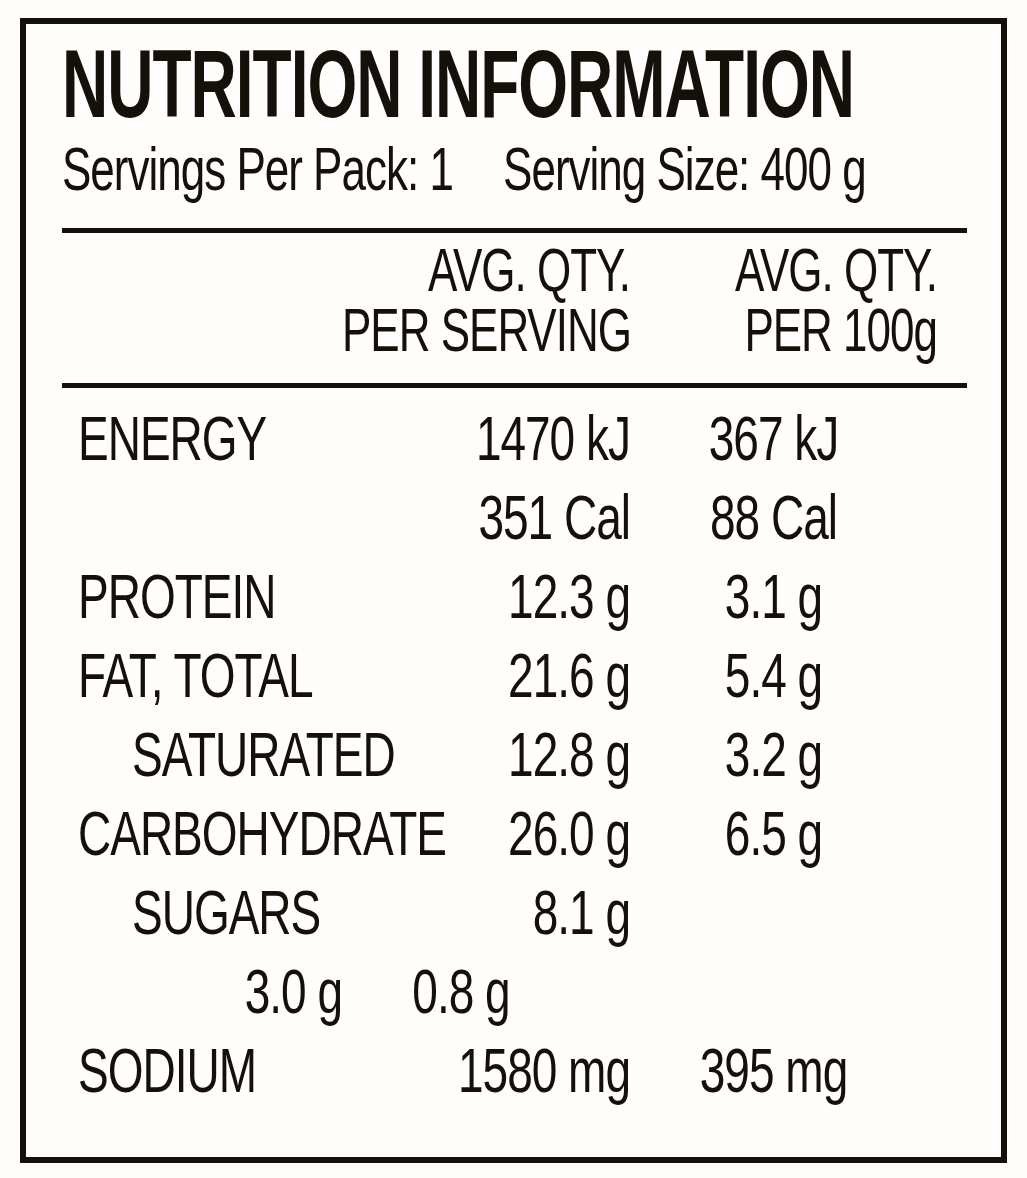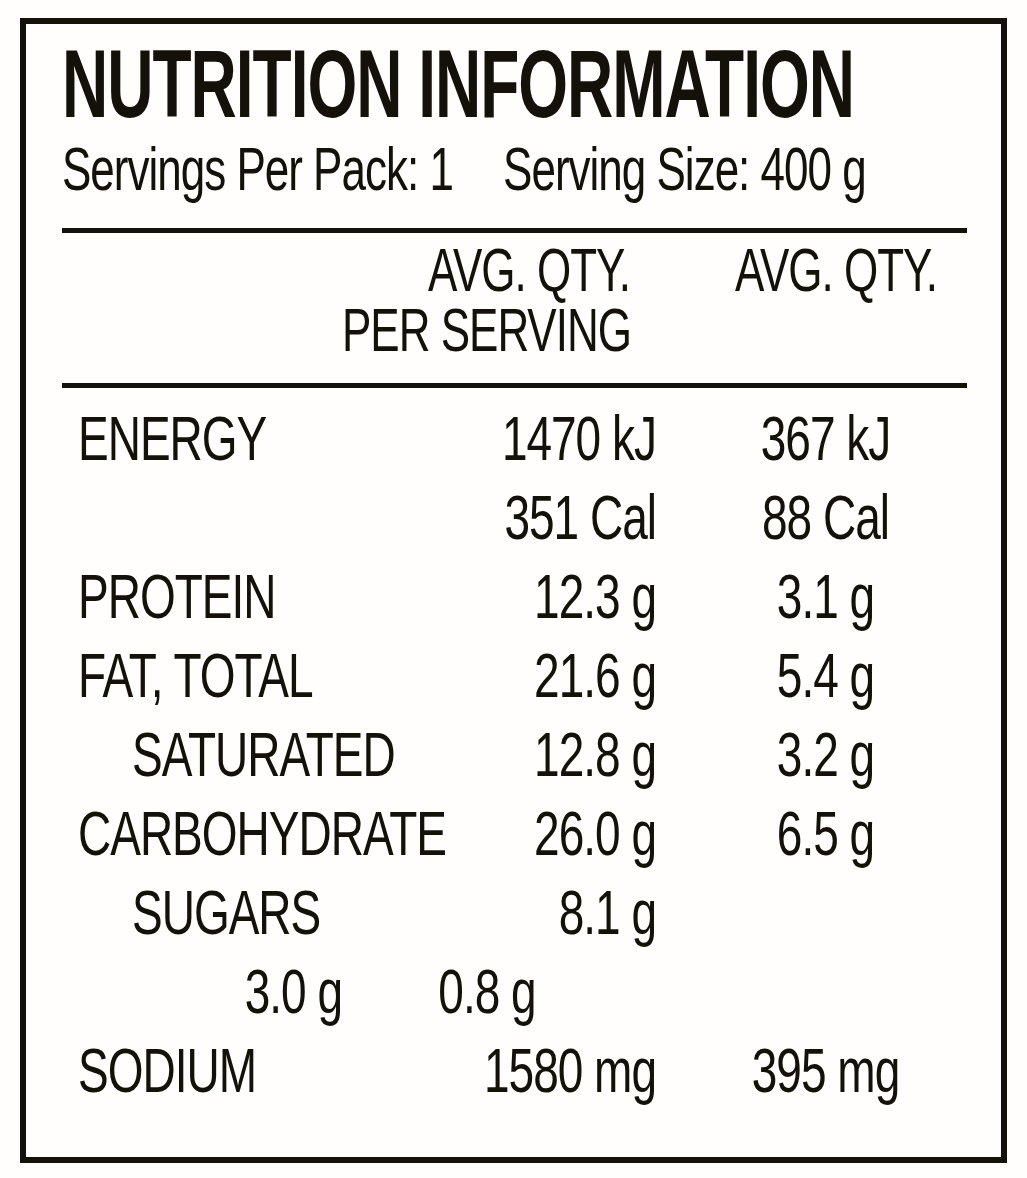--- a/index.html
+++ b/index.html
@@ -47,21 +47,21 @@
   .rule-2 { margin-top: 18px; }
 
   .grid { display: grid; grid-template-columns: 280px 288px 337px; }
 
   .header-row { margin-top: 12px; font-size: 44px; }
   .header-cell { text-align: right; }
   .header-cell .line { line-height: 60px; height: 60px; }
   .header-col2 { padding-right: 30px; }
 
   .rows { margin-top: 14px; }
-  .nrow { height: 79px; align-items: center; font-size: 46px; gap: 26px; }
+  .nrow { height: 79px; align-items: center; font-size: 46px; }
   .cell-name { text-align: left; padding-left: 16px; }
   .nrow.indent .cell-name { padding-left: 70px; }
   .cell-serving { text-align: right; }
   .cell-100g { text-align: center; padding-right: 50px; text-decoration: underline; }
 </style>
 </head>
 <body>
 
 <div class="page">
   <div class="sheet">
@@ -79,20 +79,21 @@
       <div class="rule rule-1"></div>
 
       <div class="grid header-row">
         <div></div>
         <div class="header-cell header-col1">
           <div class="line"><span class="t">AVG. QTY.</span></div>
           <div class="line"><span class="t">PER SERVING</span></div>
         </div>
         <div class="header-cell header-col2">
           <div class="line"><span class="t">AVG. QTY.</span></div>
+          <div class="line"><span class="t">PER 100g</span></div>
         </div>
       </div>
 
       <div class="rule rule-2"></div>
 
       <div class="rows">
 
         <div class="grid nrow">
           <div class="cell-name"><span class="t">ENERGY</span></div>
           <div class="cell-serving"><span class="t">1470 kJ</span></div>

